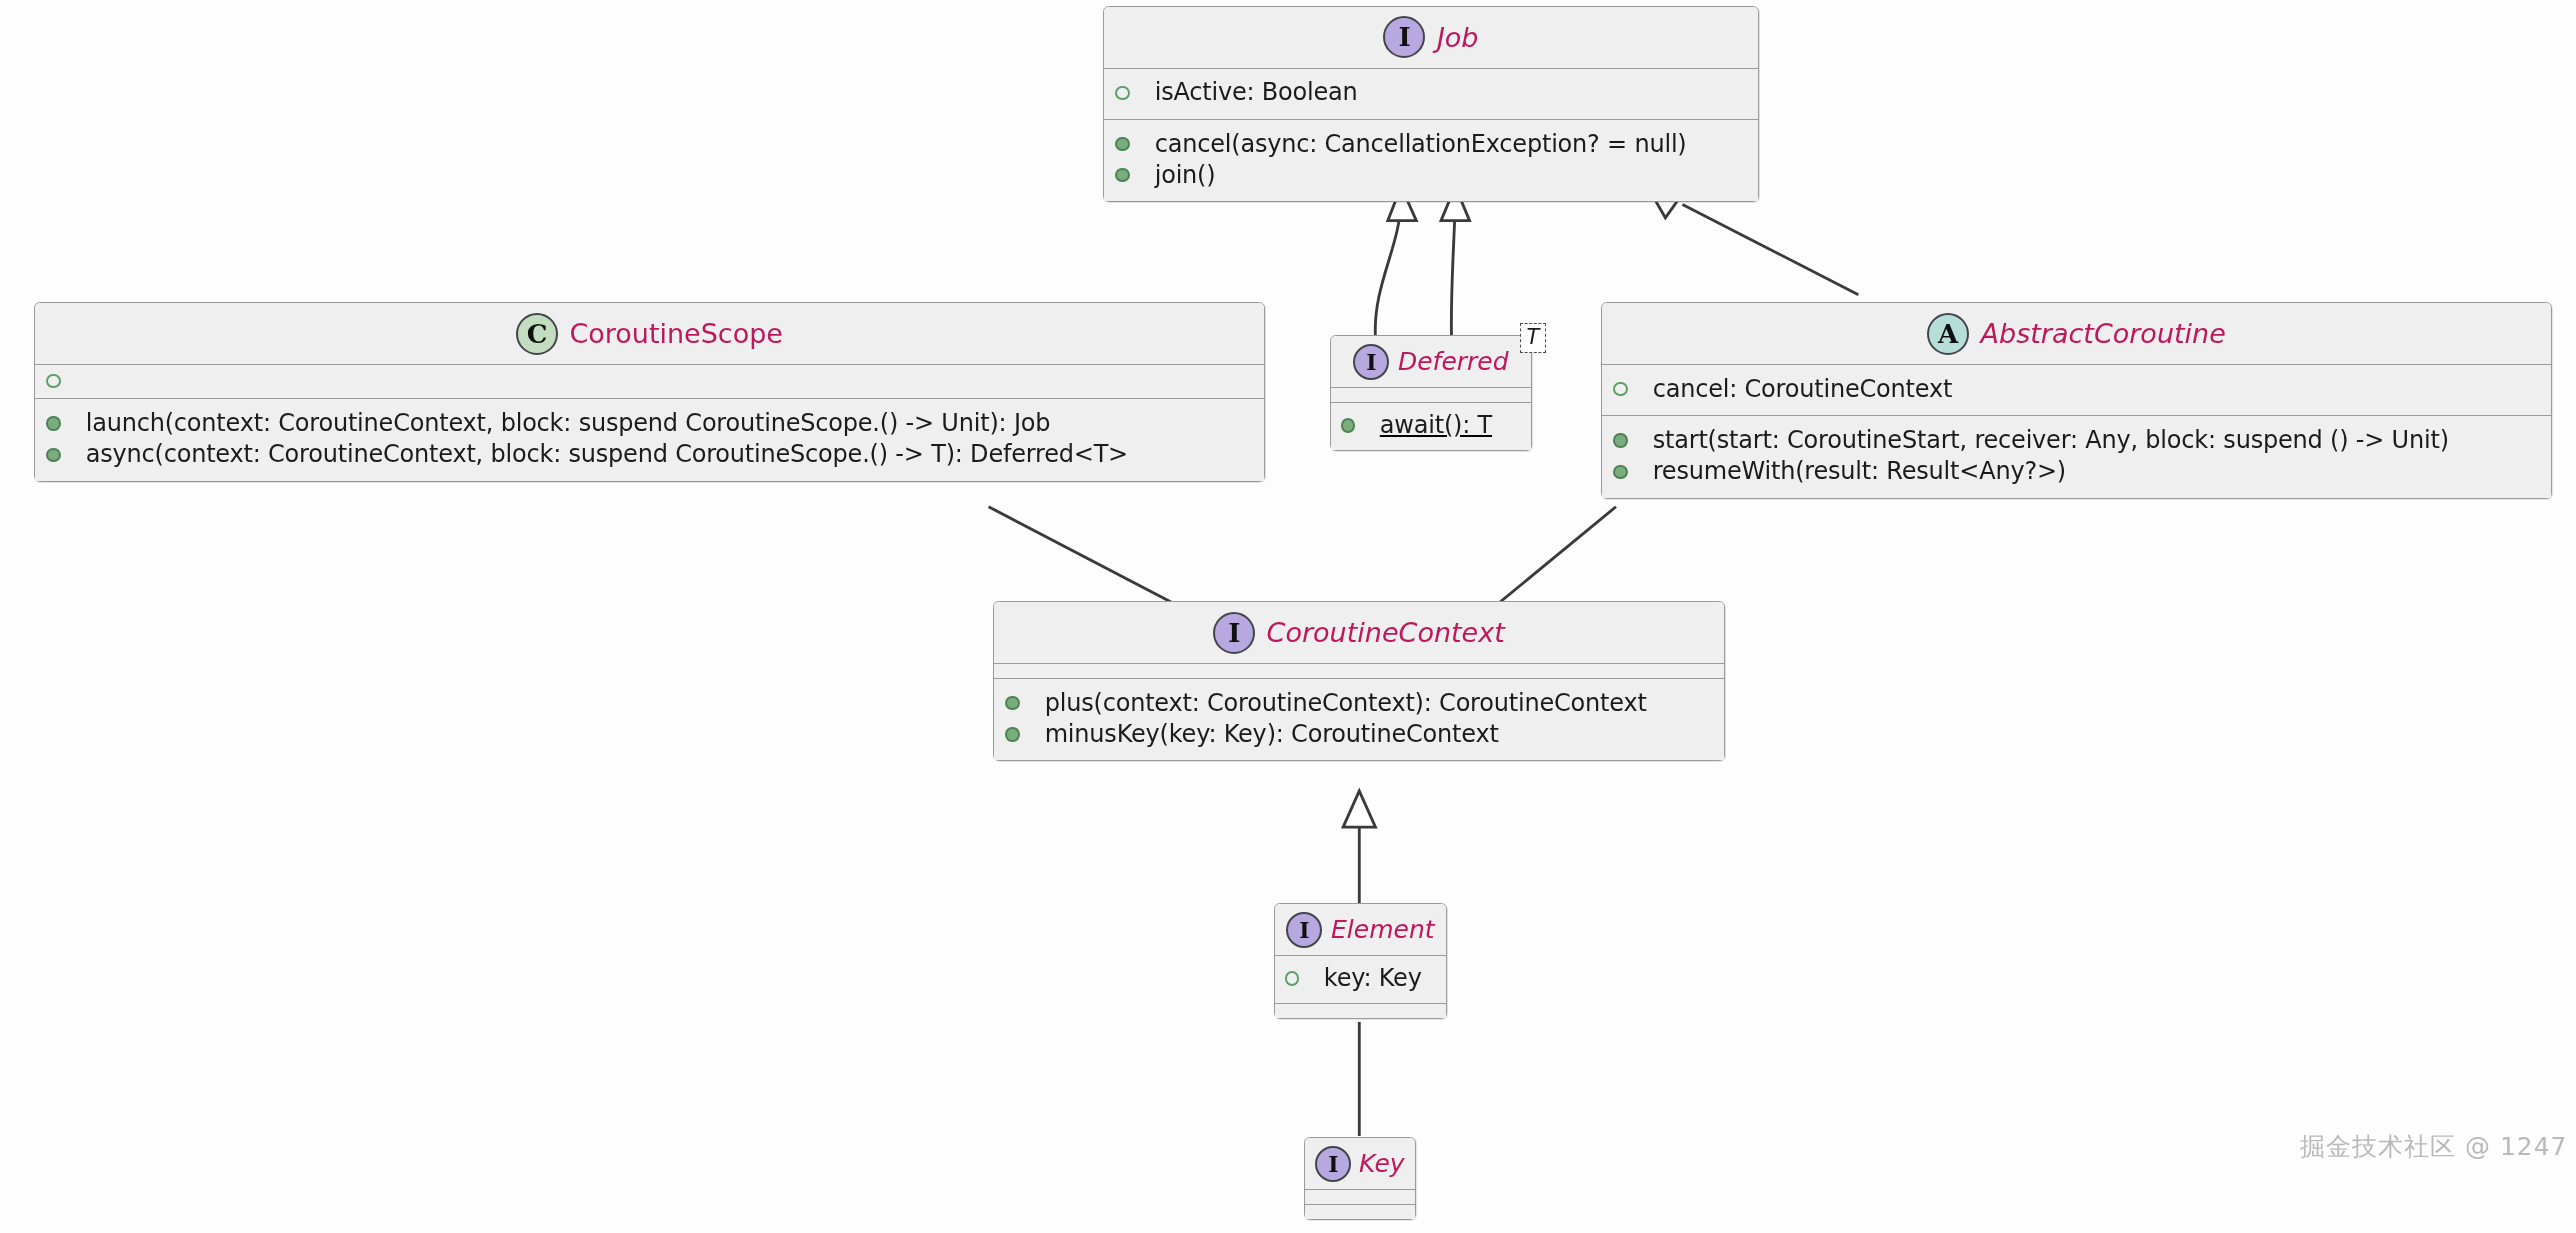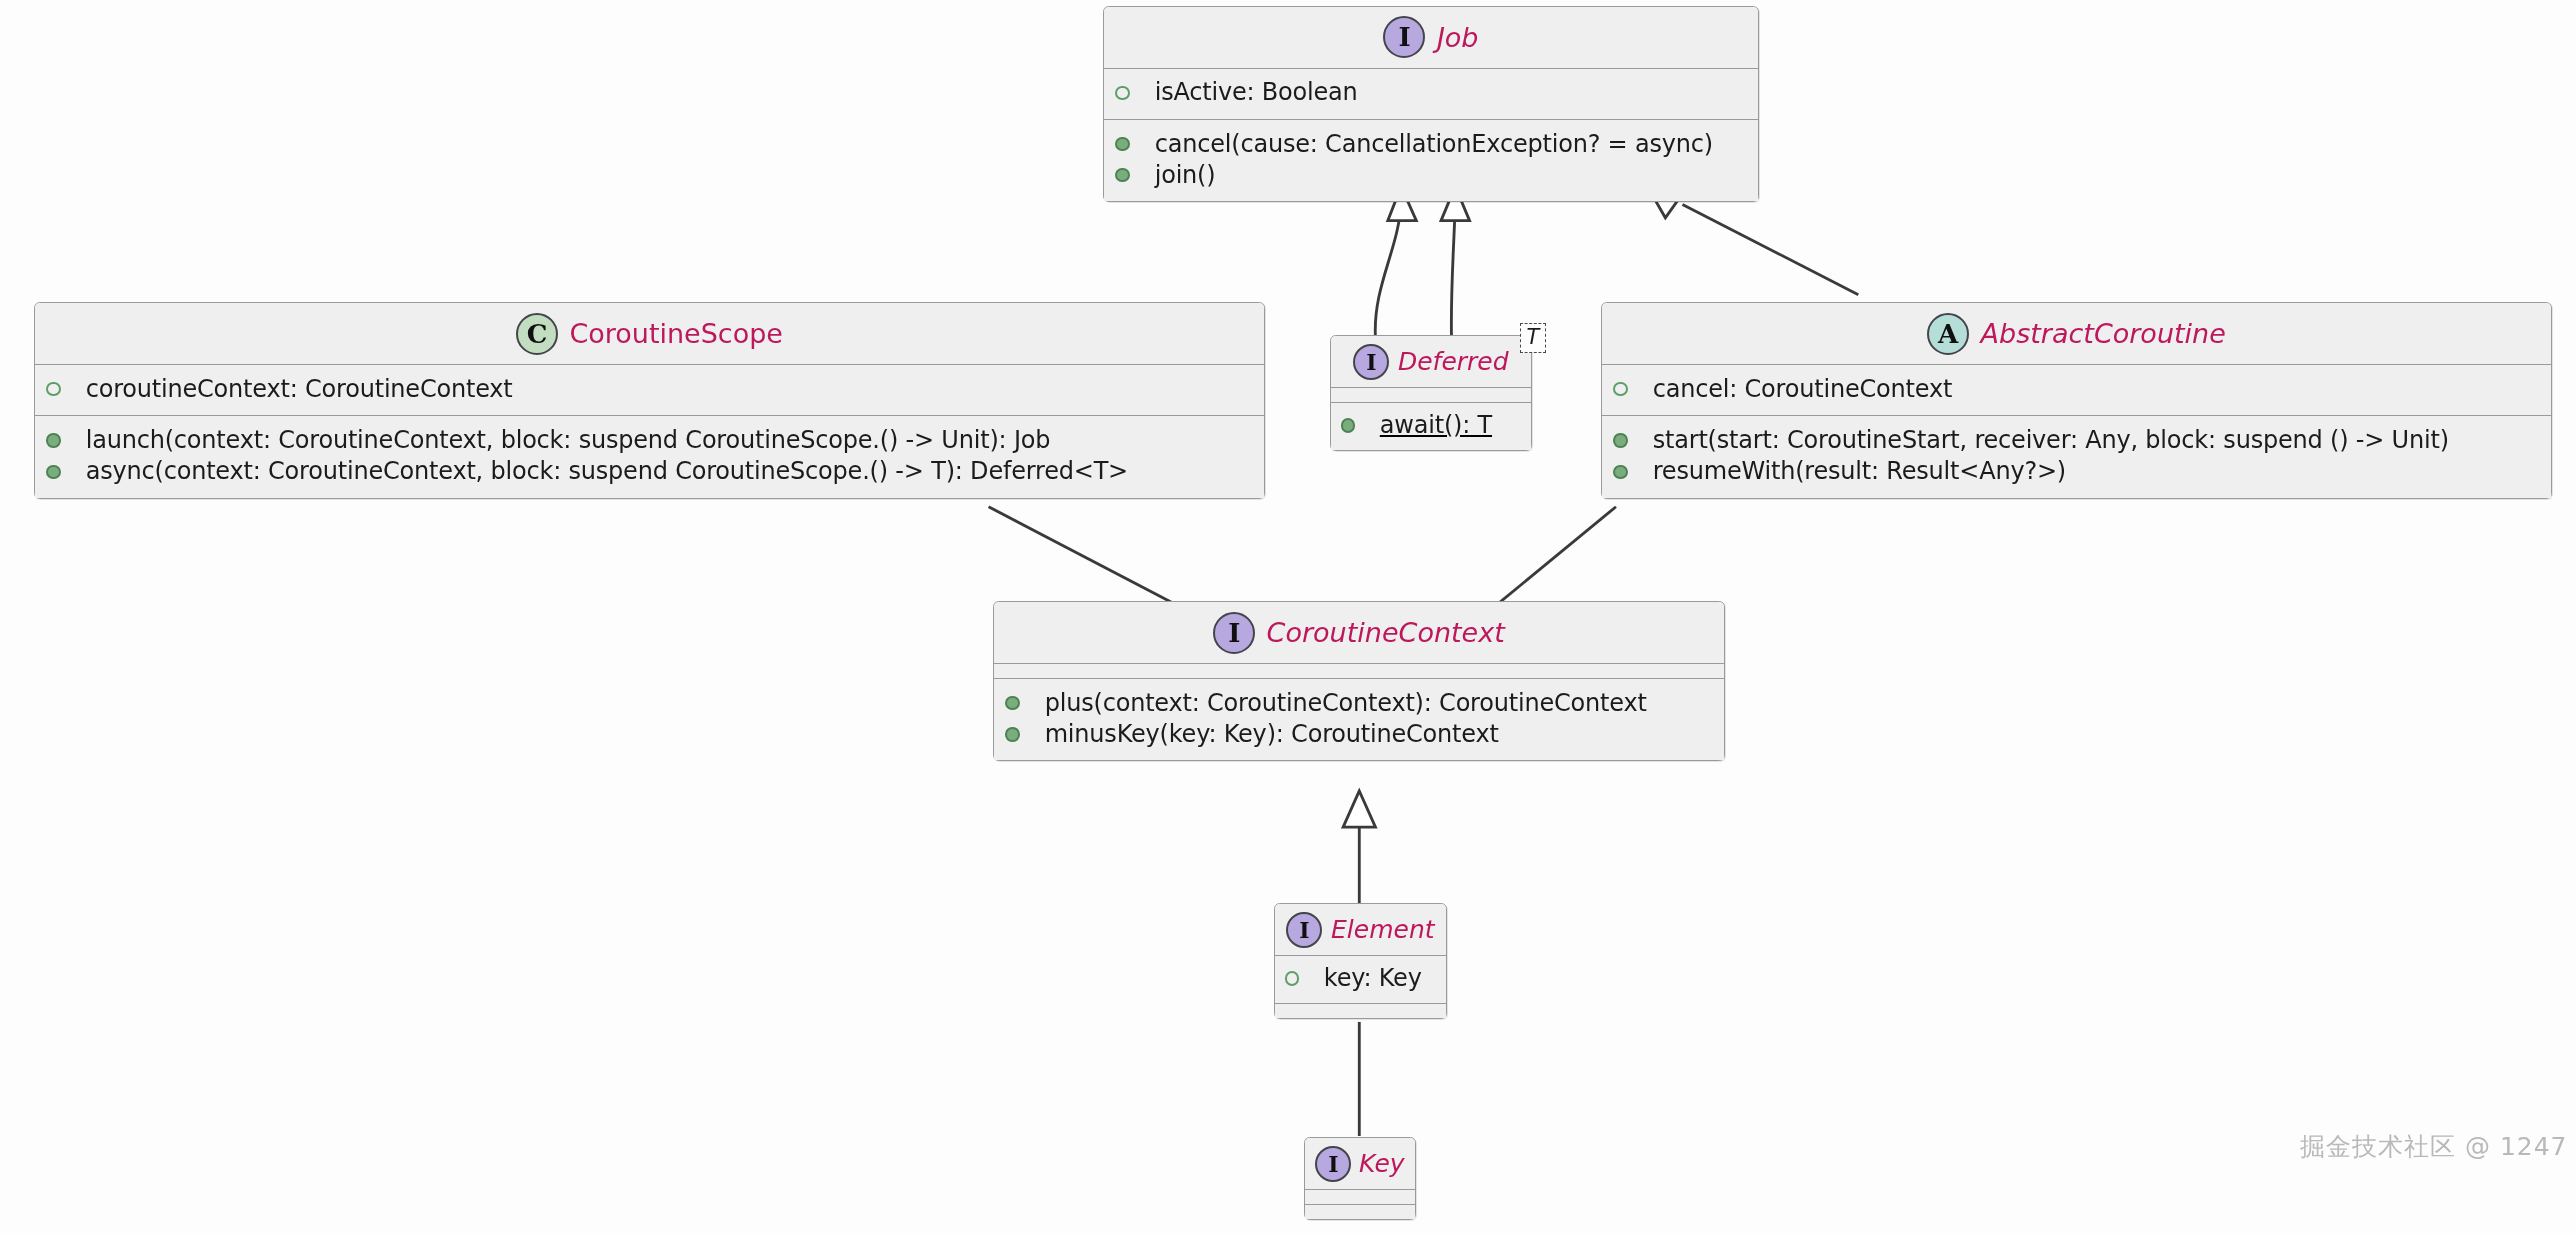--- a/index.html
+++ b/index.html
@@ -172,38 +172,37 @@
     </div>
     <div class="uml-compartment">
       <div class="member">
         <span class="vis-dot field"></span>
         <span>isActive: Boolean</span>
       </div>
     </div>
     <div class="uml-compartment">
       <div class="member">
         <span class="vis-dot method"></span>
-        <span>cancel(cause: CancellationException? = async)</span>
+        <span>cancel(async: CancellationException? = null)</span>
       </div>
       <div class="member">
         <span class="vis-dot method"></span>
         <span>join()</span>
       </div>
     </div>
   </div>
 
   <div class="uml-class" style="left:34px; top:302px; width:1231px;">
     <div class="uml-header">
       <span class="type-icon classtype">C</span>
       <span class="class-title">CoroutineScope</span>
     </div>
     <div class="uml-compartment">
       <div class="member">
         <span class="vis-dot field"></span>
-        <span>coroutineContext: CoroutineContext</span>
       </div>
     </div>
     <div class="uml-compartment">
       <div class="member">
         <span class="vis-dot method"></span>
         <span>launch(context: CoroutineContext, block: suspend CoroutineScope.() -&gt; Unit): Job</span>
       </div>
       <div class="member">
         <span class="vis-dot method"></span>
         <span>async(context: CoroutineContext, block: suspend CoroutineScope.() -&gt; T): Deferred&lt;T&gt;</span>

